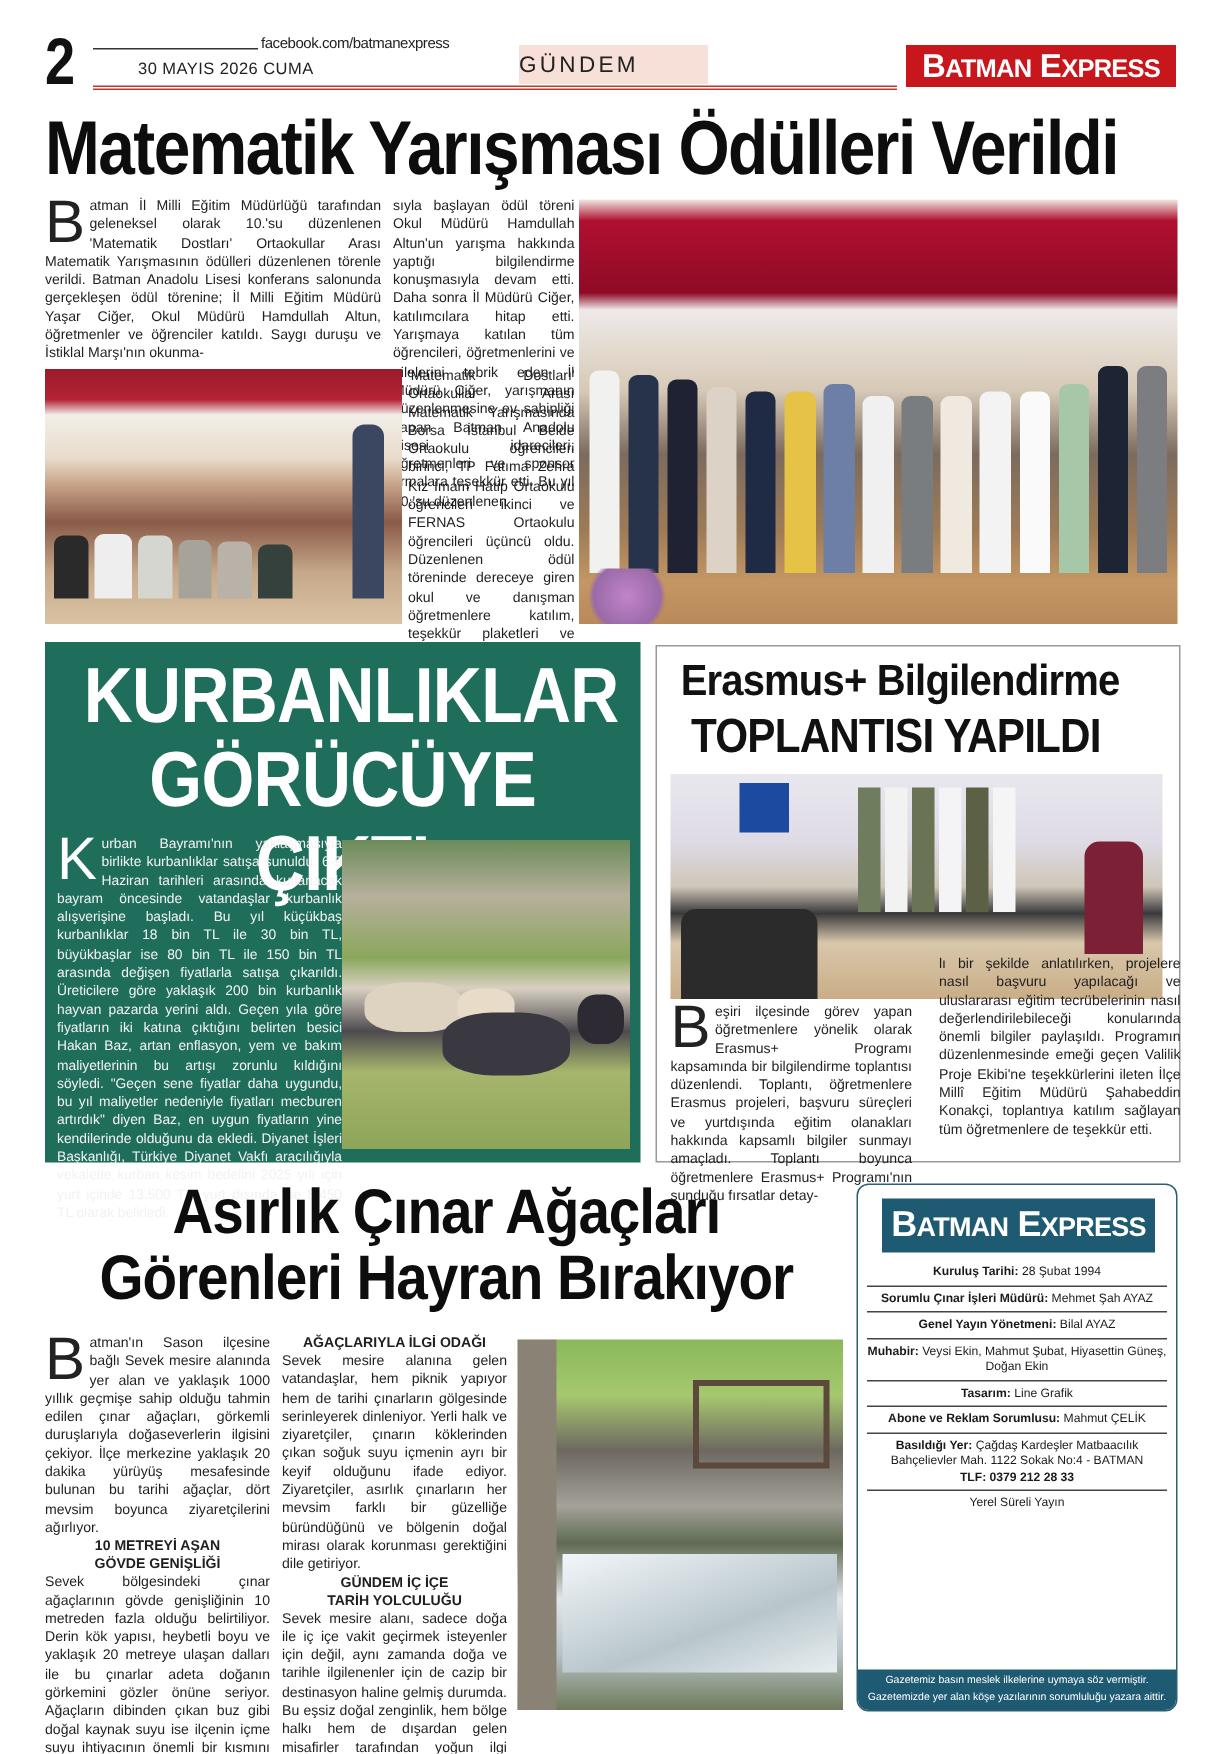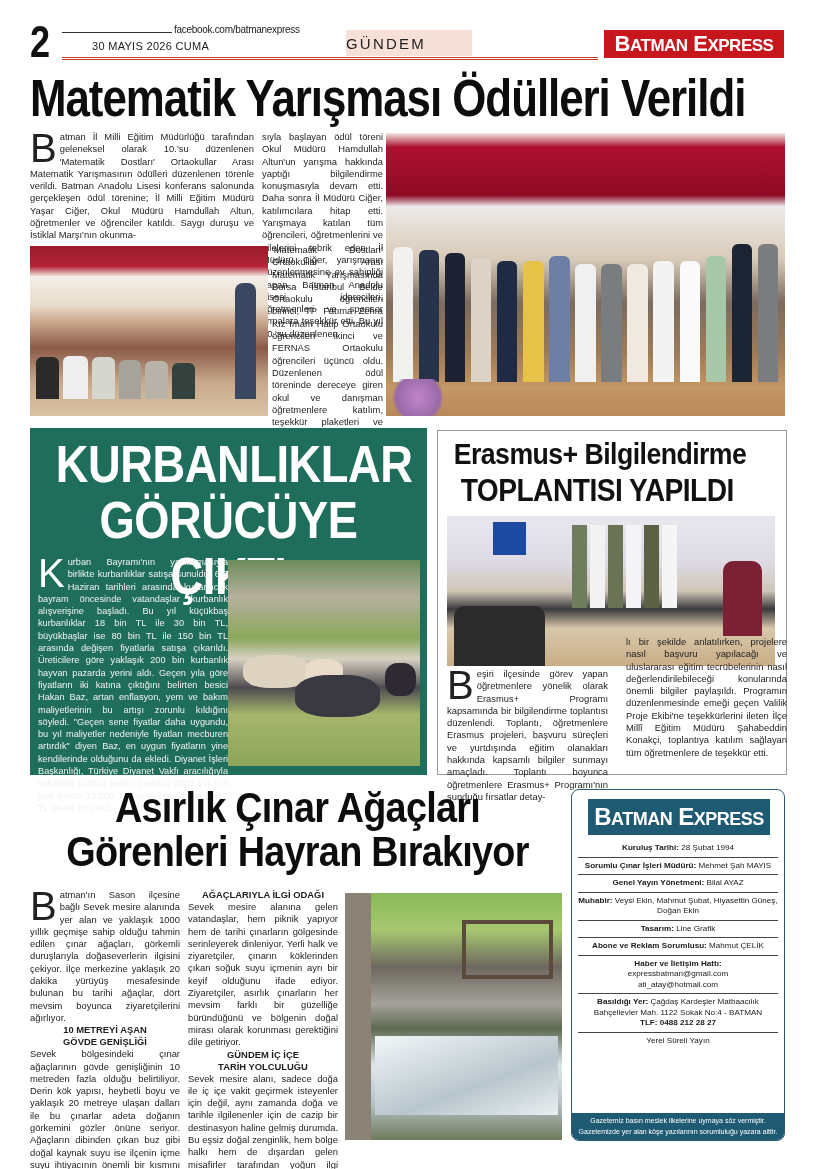--- a/index.html
+++ b/index.html
@@ -191,26 +191,25 @@
 <div class="abs img photo-water">
   <div style="position:absolute; left:0; top:0; width:12%; height:100%; background:#8b8276;"></div>
   <div style="position:absolute; left:54%; top:11%; width:42%; height:24%; border:4px solid #5b4a3c; border-top-width:4px; background:transparent;"></div>
   <div style="position:absolute; left:14%; top:58%; width:84%; height:32%; background:linear-gradient(160deg,#f2f6f8,#b8c6cc 60%,#e8eef0);"></div>
 </div>
 
 <div class="abs imprint">
   <div class="imprint-logo"><span>B</span><span class="sm">ATMAN</span> <span>E</span><span class="sm">XPRESS</span></div>
   <div class="imprint-list">
     <div class="imp-row"><b>Kuruluş Tarihi:</b> <span>28 Şubat 1994</span></div>
-    <div class="imp-row"><b>Sorumlu Çınar İşleri Müdürü:</b> <span>Mehmet Şah MAYIS</span></div>
+    <div class="imp-row"><b>Sorumlu Çınar İşleri Müdürü:</b> <span>Mehmet Şah AYAZ</span></div>
     <div class="imp-row"><b>Genel Yayın Yönetmeni:</b> <span>Bilal AYAZ</span></div>
     <div class="imp-row"><b>Muhabir:</b> <span>Veysi Ekin, Mahmut Şubat, Hiyasettin Güneş, Doğan Ekin</span></div>
     <div class="imp-row"><b>Tasarım:</b> <span>Line Grafik</span></div>
     <div class="imp-row"><b>Abone ve Reklam Sorumlusu:</b> <span>Mahmut ÇELİK</span></div>
-    <div class="imp-row"><b>Haber ve İletişim Hattı:</b><br><span>expressbatman@gmail.com</span><br><span>ati_atay@hotmail.com</span></div>
-    <div class="imp-row"><b>Basıldığı Yer:</b> <span>Çağdaş Kardeşler Matbaacılık Bahçelievler Mah. 1122 Sokak No:4 - BATMAN</span><br><b>TLF: 0488 212 28 27</b></div>
+    <div class="imp-row"><b>Basıldığı Yer:</b> <span>Çağdaş Kardeşler Matbaacılık Bahçelievler Mah. 1122 Sokak No:4 - BATMAN</span><br><b>TLF: 0379 212 28 33</b></div>
     <div class="imp-row"><span>Yerel Süreli Yayın</span></div>
   </div>
   <div class="imprint-footer">
     <div>Gazetemiz basın meslek ilkelerine uymaya söz vermiştir.</div>
     <div>Gazetemizde yer alan köşe yazılarının sorumluluğu yazara aittir.</div>
   </div>
 </div>
 
 </body></html>

